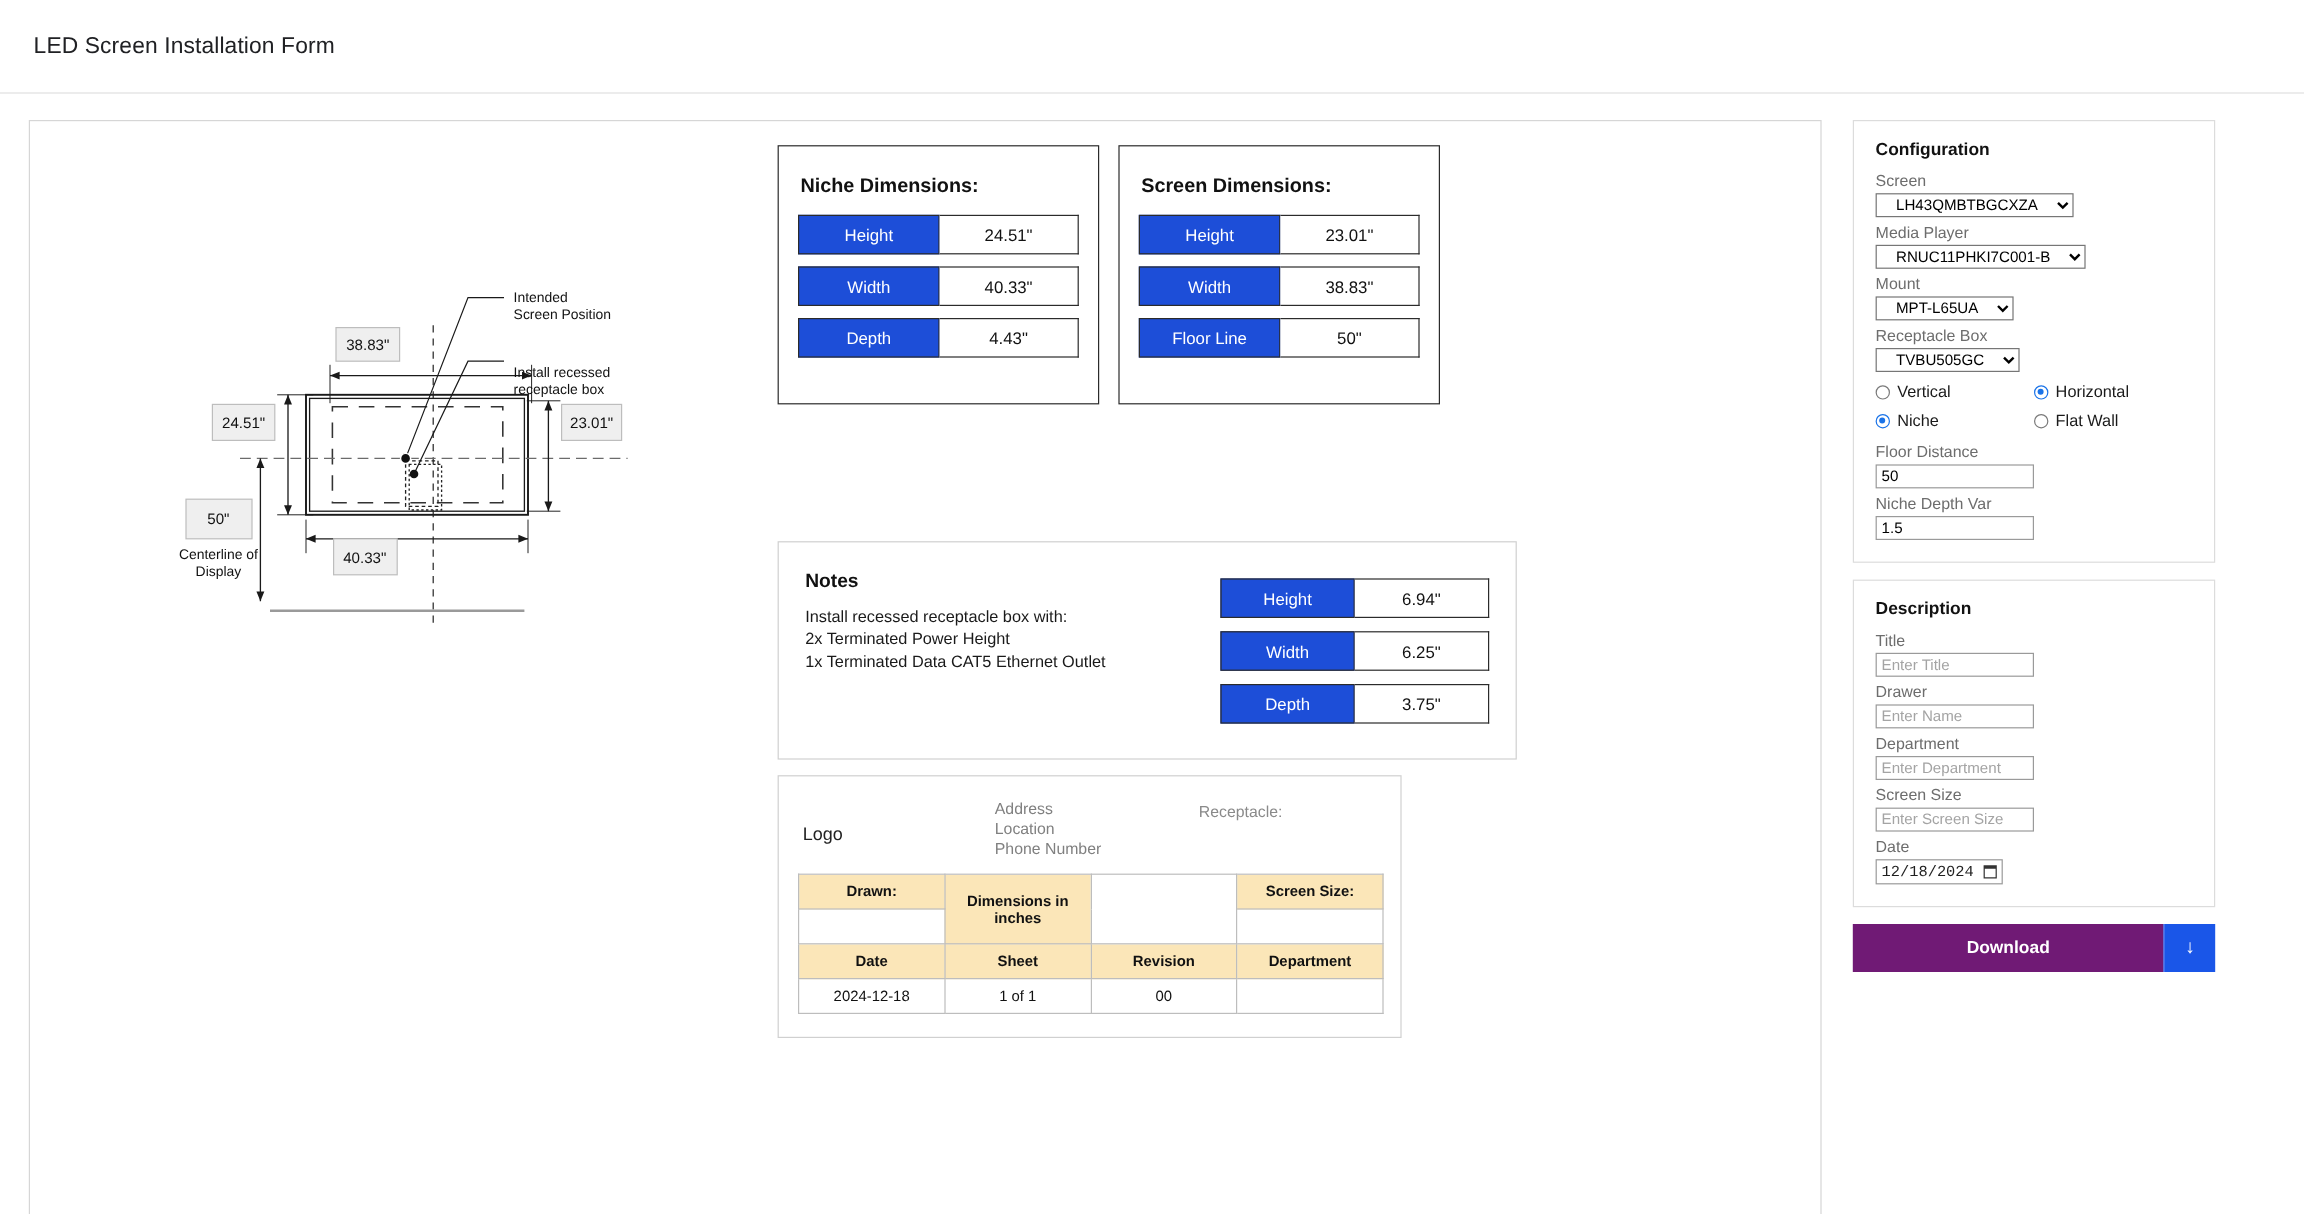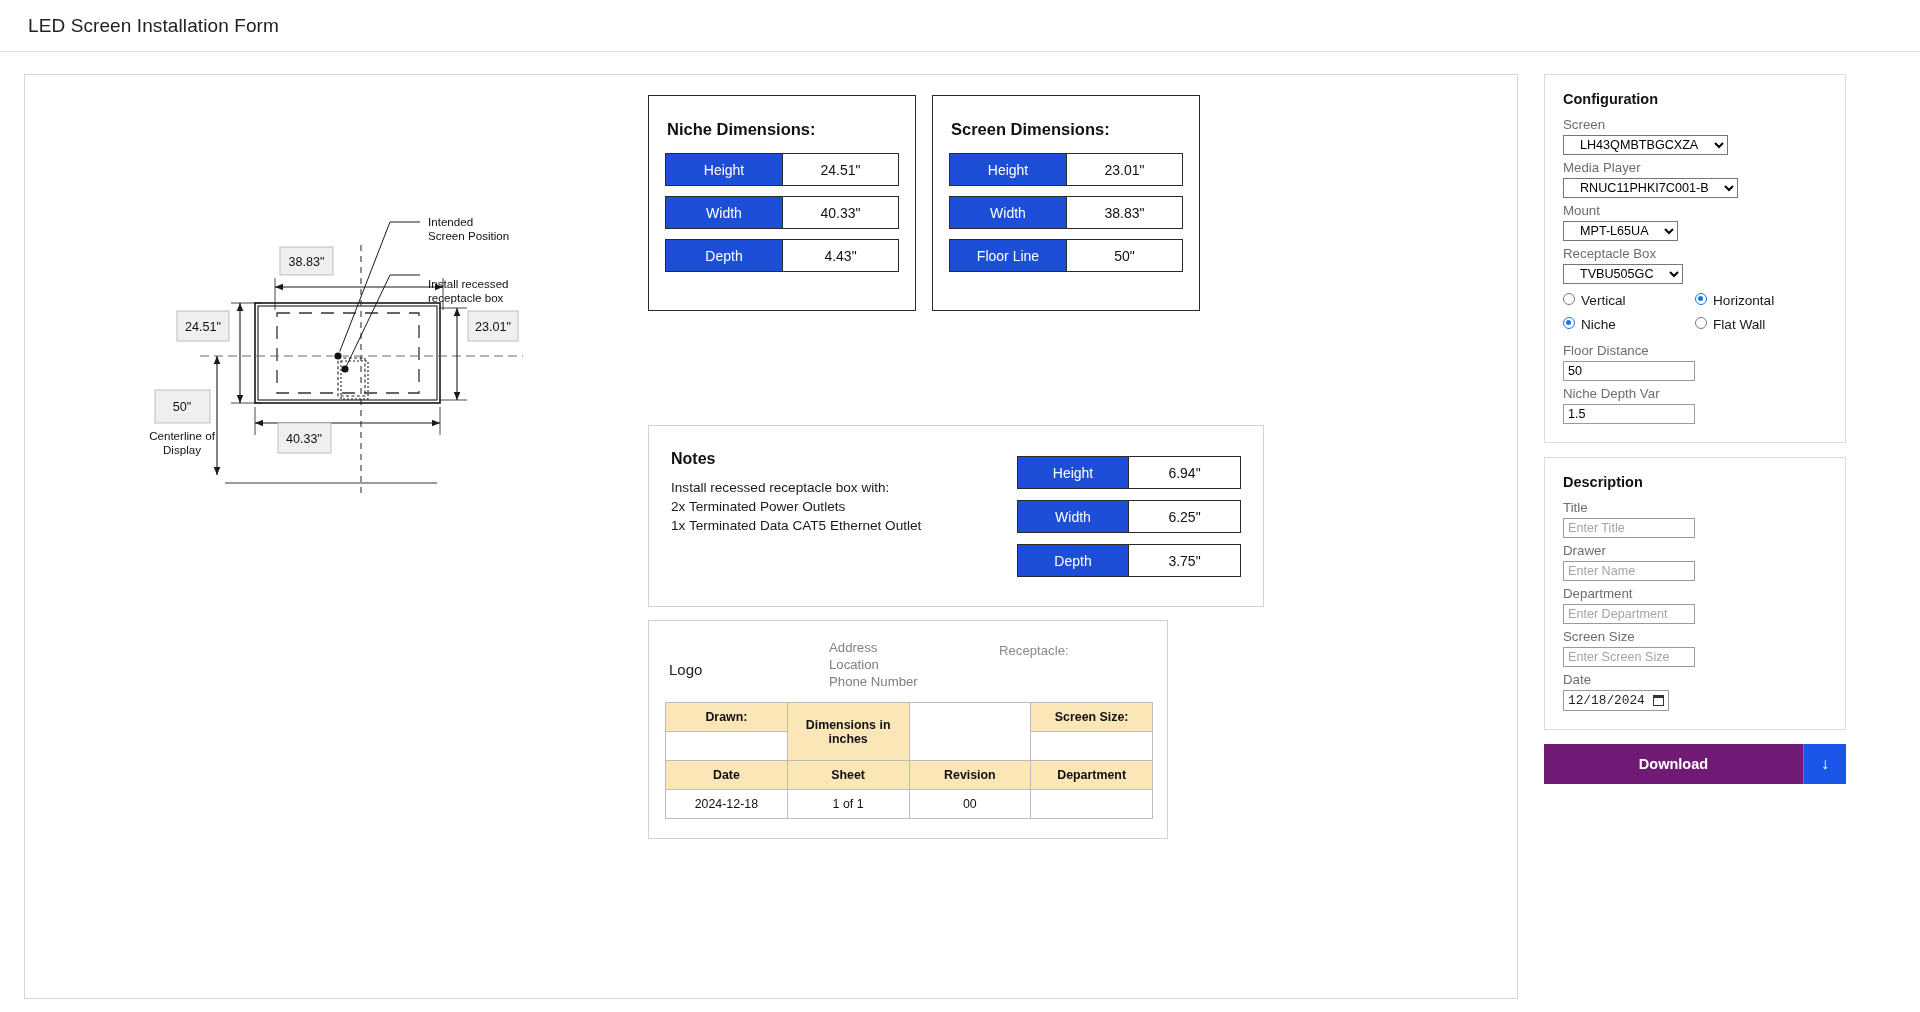--- a/index.html
+++ b/index.html
@@ -5,21 +5,21 @@
   html,body{margin:0;padding:0;}
   body{
     width:1920px;height:1012px;
     background:#ffffff;
     font-family:"Liberation Sans", sans-serif;
     color:#1f1f1f;
     overflow:hidden;
   }
   
   .appbar{
-    height:52px;
+    height:78px;
     display:flex;align-items:center;
     padding:0 28px;
     border-bottom:1px solid #dfdfdf;
     box-sizing:border-box;
   }
   .appbar-title{font-size:19px;color:#202124;font-weight:400;letter-spacing:.1px;}
 
   
   .page{
     display:flex;
@@ -109,21 +109,21 @@
     font-family:"Liberation Sans", sans-serif;font-size:12.6px;
     padding:1px 12px;border:1px solid #767676;background:#fff;color:#000;
   }
   input[type=text],input[type=date]{
     font-family:"Liberation Sans", sans-serif;font-size:12.6px;
     width:132px;padding:2px 4px;border:1px solid #9a9a9a;background:#fff;color:#000;
     box-sizing:border-box;
   }
   input::placeholder{color:#a4a4a4;}
   .radios{display:flex;margin-top:9px;font-size:13.6px;color:#1a1a1a;}
-  .radios > div{width:50%;display:flex;align-items:flex-start;gap:6px;}
+  .radios > div{width:50%;display:flex;align-items:center;gap:6px;}
   .rad{
     width:12px;height:12px;border-radius:50%;
     border:1.4px solid #7a7a7a;box-sizing:border-box;display:inline-block;
     position:relative;flex:0 0 auto;
   }
   .rad.on{border-color:#1a73e8;border-width:1.6px;}
   .rad.on:after{
     content:"";position:absolute;left:2px;top:2px;
     width:5px;height:5px;border-radius:50%;background:#1a73e8;
   }
@@ -266,21 +266,21 @@
           <div class="dimkey">Floor Line</div>
           <div class="dimval">50"</div>
         </div>
       </div>
     </div>
 
     <div class="notescard">
       <div class="notes-left">
         <h3>Notes</h3>
         <p>Install recessed receptacle box with:</p>
-        <p>2x Terminated Power Outlets</p>
+        <p>2x Terminated Power Height</p>
         <p>1x Terminated Data CAT5 Ethernet Outlet</p>
       </div>
       <div class="notes-right">
         <div class="dimline">
           <div class="dimkey">Height</div>
           <div class="dimval">6.94"</div>
         </div>
         <div class="dimline">
           <div class="dimkey">Width</div>
           <div class="dimval">6.25"</div>

